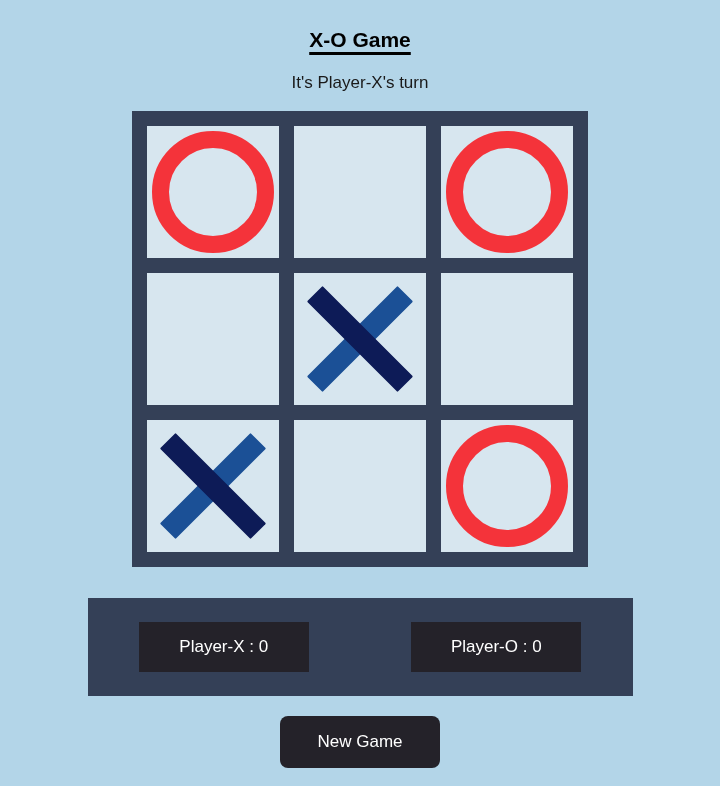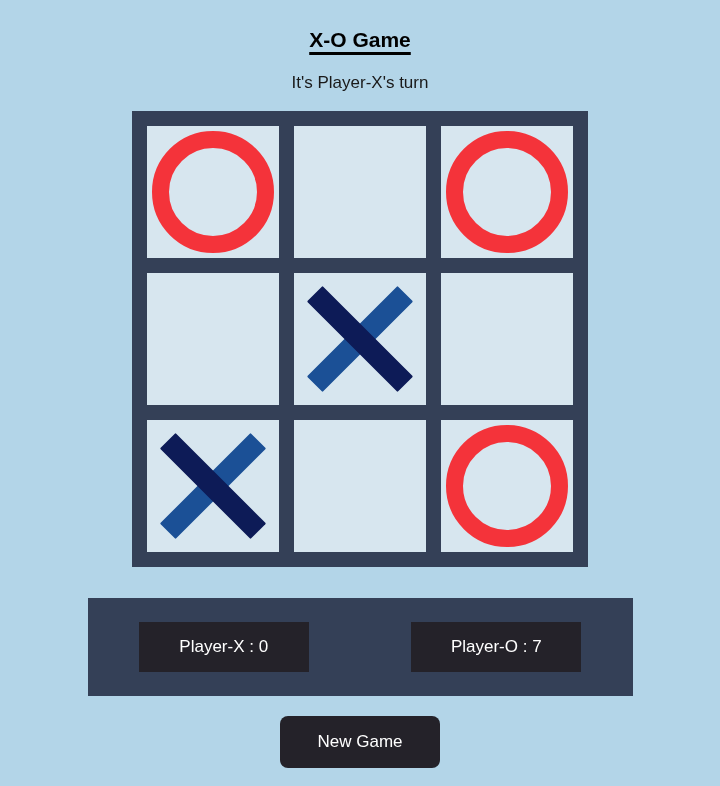--- a/index.html
+++ b/index.html
@@ -182,18 +182,18 @@
         </div>
         <div class="cell"></div>
         <div class="cell">
           <div class="mark-o"></div>
         </div>
       </div>
   </div>
 
   <div class="scorebar">
     <button class="score-btn">Player-X : 0</button>
-    <button class="score-btn">Player-O : 7</button>
+    <button class="score-btn">Player-O : 0</button>
   </div>
 
   <button class="newgame-btn">New Game</button>
 
 </div>
 
 </body></html>

